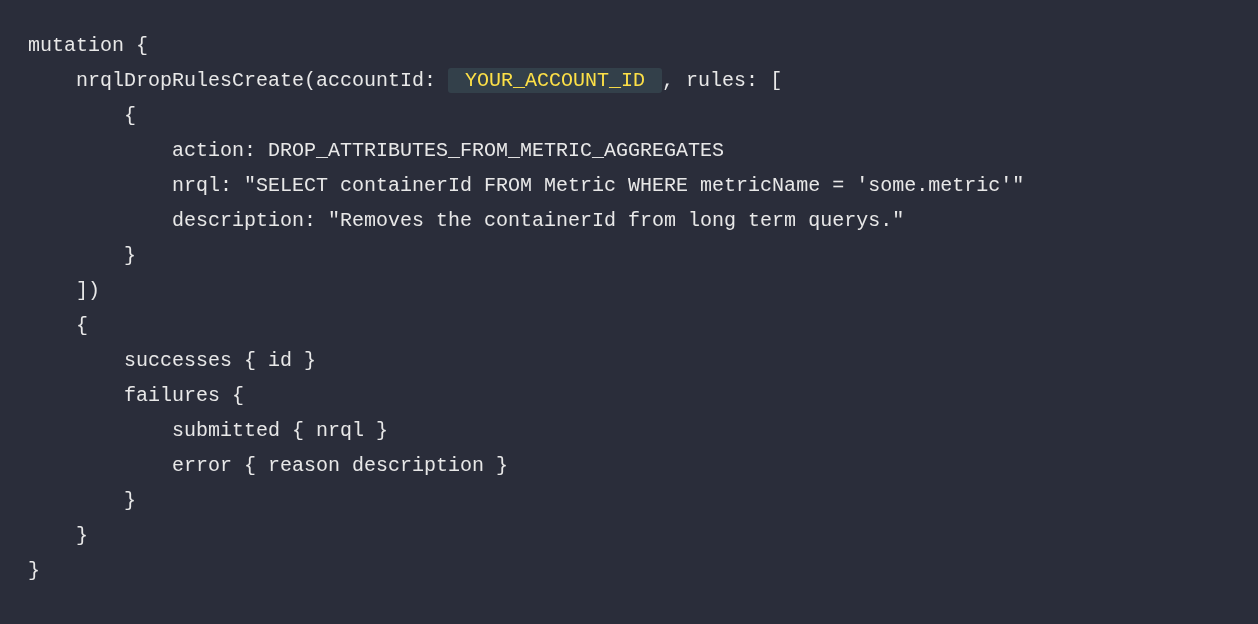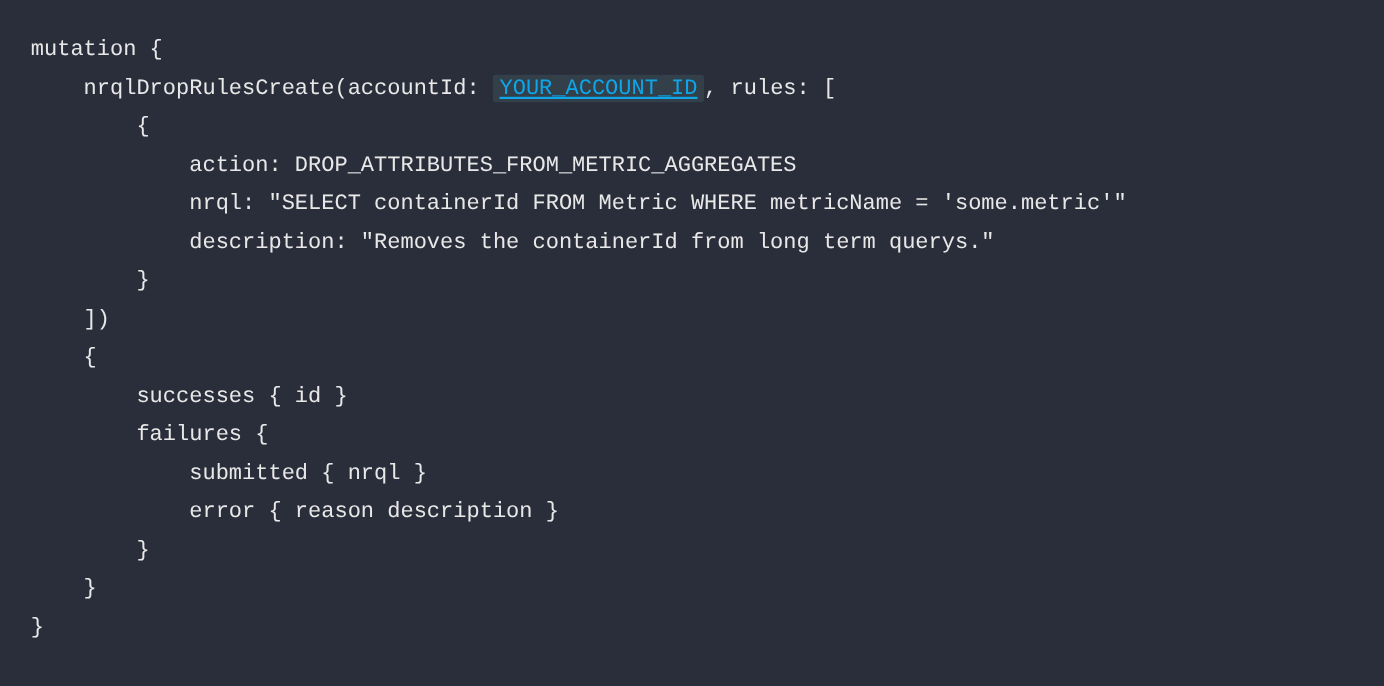--- a/index.html
+++ b/index.html
@@ -16,26 +16,25 @@
       padding: 28px 0 28px 28px;
       width: 1258px;
       height: 624px;
       overflow: hidden;
     }
     .code-block {
       white-space: pre;
       font-weight: 500;
     }
     .placeholder {
-      color: #0ea5e9;
-      text-decoration: underline;
+      color: #fde047;
       text-underline-offset: 3px;
       background-color: rgba(127, 204, 196, 0.12);
       border-radius: 3px;
-      padding: 1px 6px;
+      padding: 1px 17px;
     }
     .line {
       display: block;
     }
   </style>
 </head>
 <body>
 
 <div class="code-block"><span class="line">mutation {</span><span class="line"><span>    nrqlDropRulesCreate(accountId: </span><span class="placeholder">YOUR_ACCOUNT_ID</span><span>, rules: [</span></span><span class="line">        {</span><span class="line">            action: DROP_ATTRIBUTES_FROM_METRIC_AGGREGATES</span><span class="line">            nrql: "SELECT containerId FROM Metric WHERE metricName = 'some.metric'"</span><span class="line">            description: "Removes the containerId from long term querys."</span><span class="line">        }</span><span class="line">    ])</span><span class="line">    {</span><span class="line">        successes { id }</span><span class="line">        failures {</span><span class="line">            submitted { nrql }</span><span class="line">            error { reason description }</span><span class="line">        }</span><span class="line">    }</span><span class="line">}</span></div>
 

